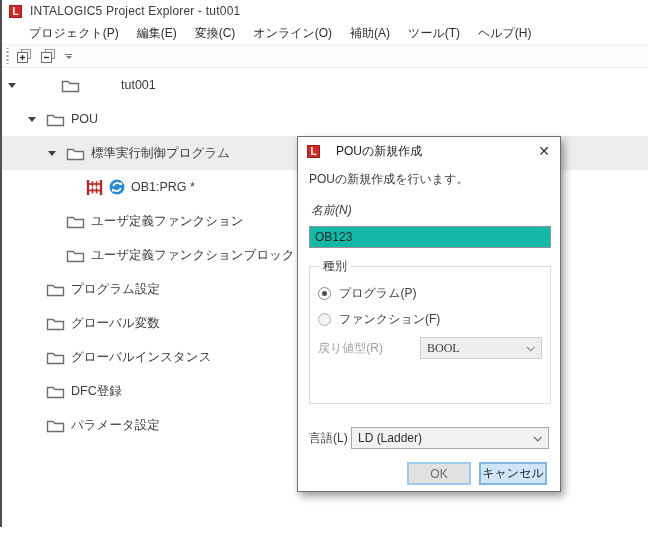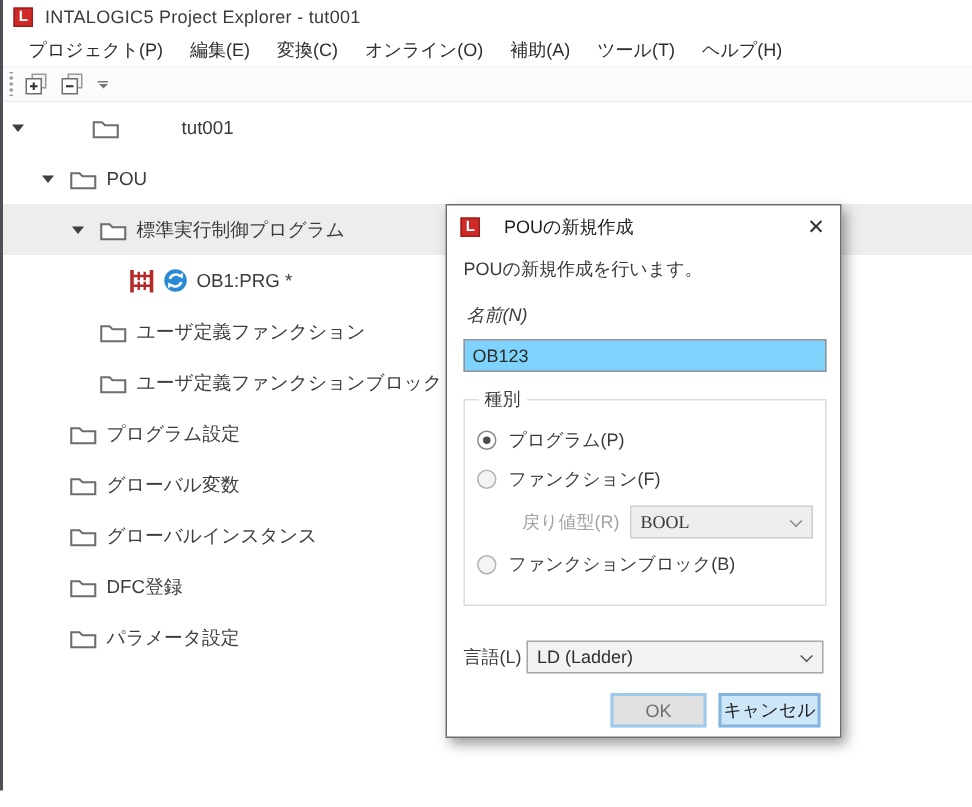--- a/index.html
+++ b/index.html
@@ -8,21 +8,21 @@
   #window { position:absolute; left:0; top:0; width:648px; height:527px;
     border-left:2px solid #514e56; background:#fff; }
 
   
   .titlebar { height:22px; display:flex; align-items:center; padding-left:7px; background:#fff; }
   .appicon { width:13px; height:13px; background:#cf2a27; border:1px solid #9e1d1b;
     color:#fff; font-weight:bold; font-size:10px; line-height:11px; text-align:center; margin-right:8px; }
   .titletext { color:#3b3b3b; font-size:12px; letter-spacing:0.2px; }
 
   
-  .menubar { height:23px; display:flex; align-items:center; padding-left:8px; background:#fff;
+  .menubar { height:23px; display:flex; align-items:center; padding-left:18px; background:#fff;
     border-bottom:1px solid #f2f2f2; }
   .menu-item { padding:3px 9px; color:#2e2e2e; cursor:default; }
 
   
   .toolbar { height:23px; display:flex; align-items:center; background:#fbfcfd;
     border-bottom:1px solid #ededed; padding-left:2px; }
   .grip { width:5px; height:16px; margin:0 3px 0 1px;
     background-image:radial-gradient(circle, #9a9a9a 1px, transparent 1.2px);
     background-size:4px 4px; background-position:center; }
   .tbtn { width:22px; height:20px; display:flex; align-items:center; justify-content:center; margin-right:2px; }
@@ -46,33 +46,33 @@
   
   .dialog { position:absolute; left:297px; top:136px; width:264px; height:356px; background:#fff;
     border:1px solid #6f6f6f; box-shadow:3px 4px 8px rgba(0,0,0,.40); z-index:10; }
   .dlg-titlebar { height:28px; display:flex; align-items:center; padding:0 0 0 9px; }
   .dlg-title { margin-left:8px; color:#1d1d1d; font-size:12px; flex:1; }
   .dlg-close { width:32px; height:28px; display:flex; align-items:center; justify-content:center;
     font-size:14px; color:#333; cursor:default; }
   .dlg-body { padding:4px 11px 0 11px; }
   .dlg-desc { color:#3a3a3a; margin:2px 0 14px 0; }
   .fld-label { margin:0 0 7px 2px; color:#3a3a3a;font-style:italic; }
-  .name-input { width:242px; height:22px; border:1px solid #949494; background:#7dd3fc; padding:0 5px;
+  .name-input { width:242px; height:22px; border:1px solid #949494; background:#14b8a6; padding:0 5px;
     font-family:inherit; font-size:12px; color:#2c2c2c; display:block; }
 
   fieldset.typebox { margin-top:10px; width:242px; height:146px; border:1px solid #dcdcdc; padding:10px 8px 0 8px; }
   legend.typelegend { padding:0 4px; margin-left:1px; color:#3a3a3a; font-size:12px; }
   .radio-row { display:flex; align-items:center; margin-bottom:9px; }
   .radio { width:13px; height:13px; border-radius:50%; border:1px solid #b2b2b2; background:#f4f4f4;
     margin-right:8px; position:relative; flex:0 0 13px; }
   .radio.on { border-color:#8a8a8a; background:#fff; }
   .radio.on::after { content:""; position:absolute; left:3px; top:3px; width:5px; height:5px;
     border-radius:50%; background:#4c4c4c; }
   .ret-row { display:flex; align-items:center; margin:2px 0 9px 0; }
-  .ret-label { width:102px; text-align:right; color:#a2a2a2; padding-right:7px; }
+  .ret-label { width:102px; text-align:left; color:#a2a2a2; padding-right:7px; }
   .combo { height:22px; border:1px solid #cfcfcf; background:#eeeeee; display:flex; align-items:center;
     padding:0 6px; position:relative; color:#3a3a3a; }
   .combo .chev { position:absolute; right:8px; top:7px; width:6px; height:6px;
     border-right:1.4px solid #8a8a8a; border-bottom:1.4px solid #8a8a8a; transform:rotate(45deg) translateY(-1px); }
   .combo.ret { width:122px;font-family:Liberation Serif, serif; }
   .lang-row { display:flex; align-items:center; margin-top:23px; }
   .lang-label { width:44px; color:#3a3a3a; }
   .combo.lang { width:207px; background:#f2f2f2; border-color:#a8a8a8; color:#2e2e2e; }
   .combo.lang .chev { border-color:#555; }
   .btn-row { display:flex; justify-content:flex-end; gap:8px; margin-top:13px; padding-right:2px; }
@@ -292,24 +292,20 @@
       </div>
 
       <div class="ret-row">
         <span class="ret-label">戻り値型(R)</span>
         <div class="combo ret">
           <span>BOOL</span>
           <span class="chev"></span>
         </div>
       </div>
 
-      <div class="radio-row">
-        <span class="radio"></span>
-        <span>ファンクションブロック(B)</span>
-      </div>
     </fieldset>
 
     <div class="lang-row">
       <span class="lang-label">言語(L)</span>
       <div class="combo lang">
         <span>LD (Ladder)</span>
         <span class="chev"></span>
       </div>
     </div>
 

